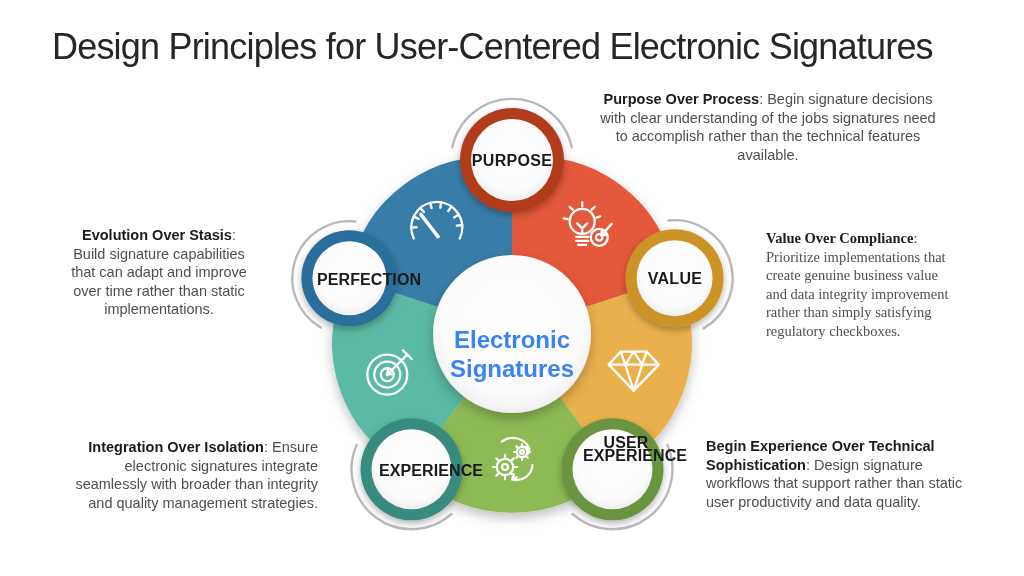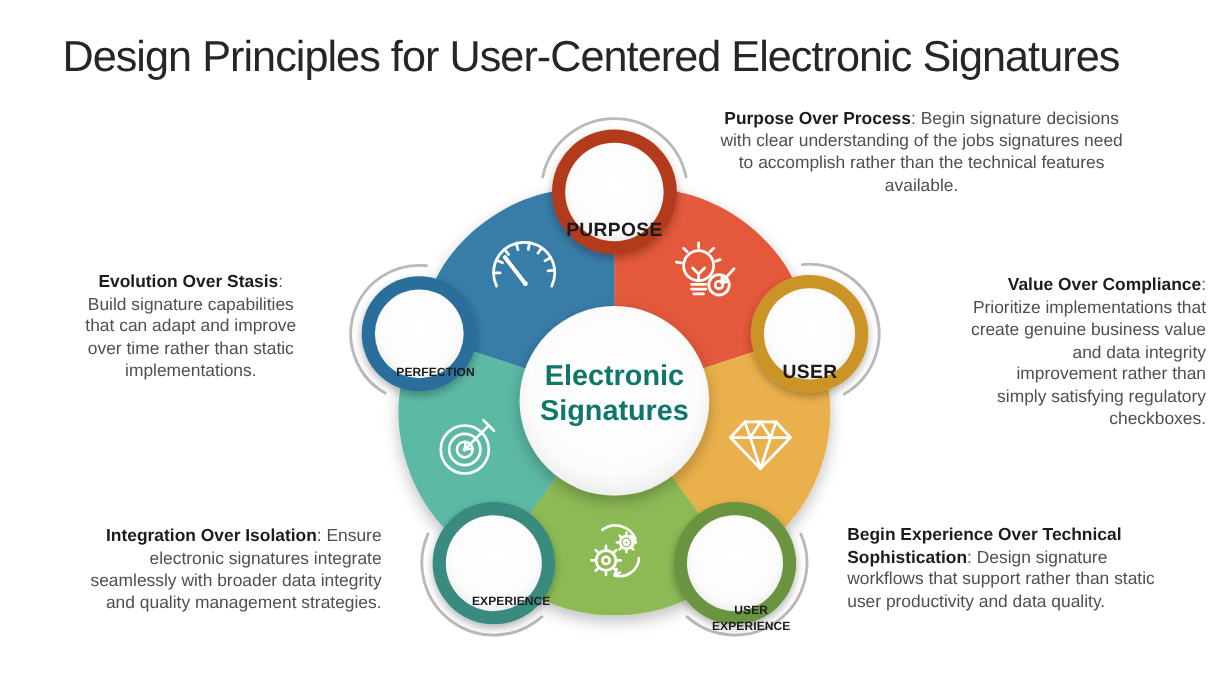--- a/index.html
+++ b/index.html
@@ -4,35 +4,35 @@
 <style>
   html,body{margin:0;padding:0;background:#ffffff;}
   .stage{position:relative;width:1024px;height:576px;overflow:hidden;background:#ffffff;
          font-family:"Liberation Sans",sans-serif;}
   .title{position:absolute;left:52px;top:26px;width:930px;font-size:36px;font-weight:400;
          letter-spacing:-0.8px;color:#262626;white-space:nowrap;}
   svg.diagram{position:absolute;left:0;top:0;}
   .callout{position:absolute;font-size:14.5px;line-height:18.5px;color:#4f4f4f;}
   .callout b{color:#1c1c1c;font-weight:700;}
   .co-purpose{left:600px;top:90px;width:336px;text-align:center;}
-  .co-value{left:809px;top:229px;width:196px;text-align:right;}
+  .co-value{left:766px;top:229px;width:196px;text-align:left;font-family:Liberation Serif, serif;}
   .co-ux{left:706px;top:437px;width:272px;text-align:left;}
   .co-integration{right:706px;top:438px;width:266px;text-align:right;}
   .co-evolution{right:777px;top:226px;width:176px;text-align:center;}
   .node-label{position:absolute;transform:translate(-50%,-50%);text-align:center;font-weight:700;
-              color:#1a1a1a;margin-top:32px;}
+              color:#1a1a1a;}
   .nl-lg{font-size:16px;letter-spacing:0.3px;}
-  .nl-sm{font-size:10px;line-height:13px;letter-spacing:0.1px;padding-left:28px;}
+  .nl-sm{font-size:16px;line-height:13px;letter-spacing:0.1px;padding-left:28px;}
   .nl-purpose{left:512px;top:161px;width:86px;}
   .nl-value{left:675px;top:279px;width:80px;}
-  .nl-ux{left:612px;top:484px;width:86px;}
+  .nl-ux{left:612px;top:449px;width:86px;}
   .nl-integration{left:412px;top:470px;width:94px;}
   .nl-perfection{left:349px;top:279px;width:92px;}
-  .center-label{position:absolute;left:512px;top:328px;transform:translate(-50%,-50%);width:150px;
-                text-align:center;font-weight:700;font-size:24px;line-height:29px;color:#0f766e;}
+  .center-label{position:absolute;left:512px;top:354px;transform:translate(-50%,-50%);width:150px;
+                text-align:center;font-weight:700;font-size:24px;line-height:29px;color:#3b82f6;}
 </style>
 </head>
 <body>
 
 <div class="stage">
 
   <div class="title">Design Principles for User-Centered Electronic Signatures</div>
 
   <svg class="diagram" width="1024" height="576" viewBox="0 0 1024 576">
     <defs>
@@ -126,40 +126,40 @@
     <g id="g-icons">
         <use transform="translate(587.2 227.4)" href="#icon-idea-target" xlink:href="#icon-idea-target"></use>
         <use transform="translate(633.7 370.6)" href="#icon-diamond" xlink:href="#icon-diamond"></use>
         <use transform="translate(512 459)" href="#icon-gears-refresh" xlink:href="#icon-gears-refresh"></use>
         <use transform="translate(390.3 370.6)" href="#icon-dartboard" xlink:href="#icon-dartboard"></use>
         <use transform="translate(436.8 227.4)" href="#icon-gauge" xlink:href="#icon-gauge"></use>
       </g>
   </svg>
 
   <div class="node-label nl-lg nl-purpose">PURPOSE</div>
-  <div class="node-label nl-lg nl-value">USER</div>
+  <div class="node-label nl-lg nl-value">VALUE</div>
   <div class="node-label nl-sm nl-ux">USER EXPERIENCE</div>
   <div class="node-label nl-sm nl-integration">EXPERIENCE</div>
   <div class="node-label nl-sm nl-perfection">PERFECTION</div>
 
   <div class="center-label">Electronic Signatures</div>
 
   <div class="callout co-purpose">
     <b>Purpose Over Process</b><span>: </span><span>Begin signature decisions with clear understanding of the jobs signatures need to accomplish rather than the technical features available.</span>
   </div>
 
   <div class="callout co-value">
     <b>Value Over Compliance</b><span>: </span><span>Prioritize implementations that create genuine business value and data integrity improvement rather than simply satisfying regulatory checkboxes.</span>
   </div>
 
   <div class="callout co-ux">
     <b>Begin Experience Over Technical Sophistication</b><span>: </span><span>Design signature workflows that support rather than static user productivity and data quality.</span>
   </div>
 
   <div class="callout co-integration">
-    <b>Integration Over Isolation</b><span>: </span><span>Ensure electronic signatures integrate seamlessly with broader data integrity and quality management strategies.</span>
+    <b>Integration Over Isolation</b><span>: </span><span>Ensure electronic signatures integrate seamlessly with broader than integrity and quality management strategies.</span>
   </div>
 
   <div class="callout co-evolution">
     <b>Evolution Over Stasis</b><span>: </span><span>Build signature capabilities that can adapt and improve over time rather than static implementations.</span>
   </div>
 
 </div>
 
 </body></html>

